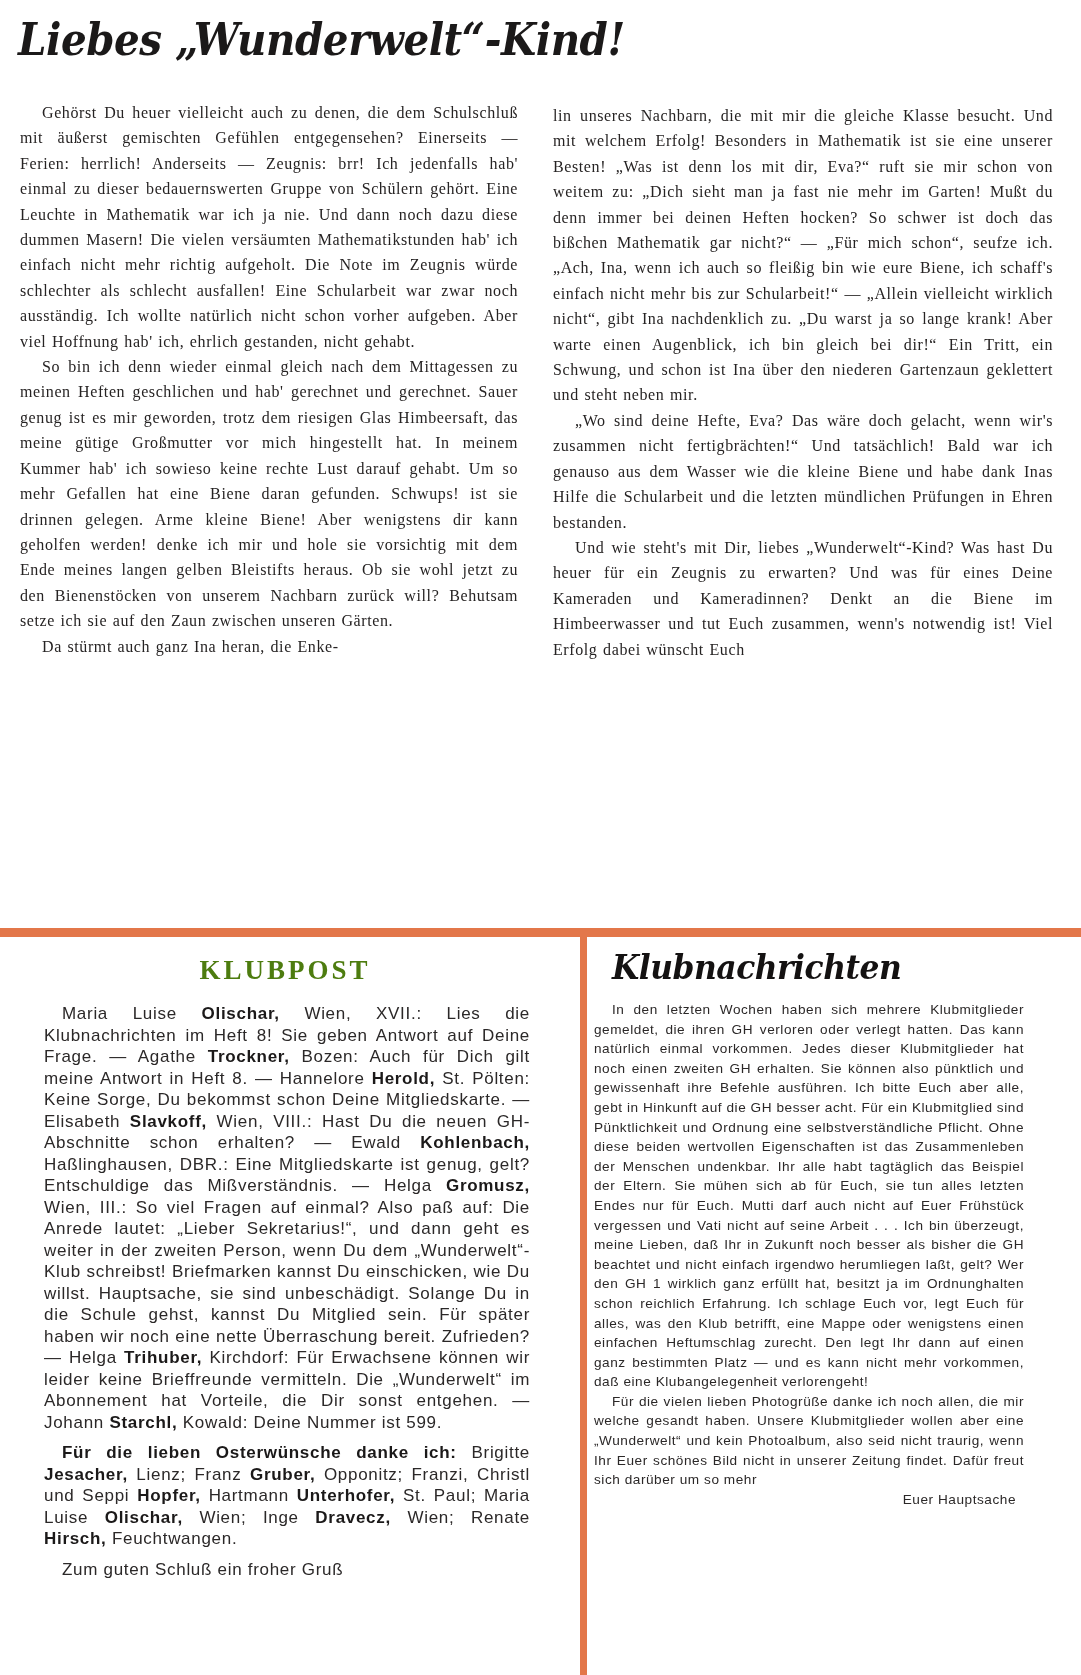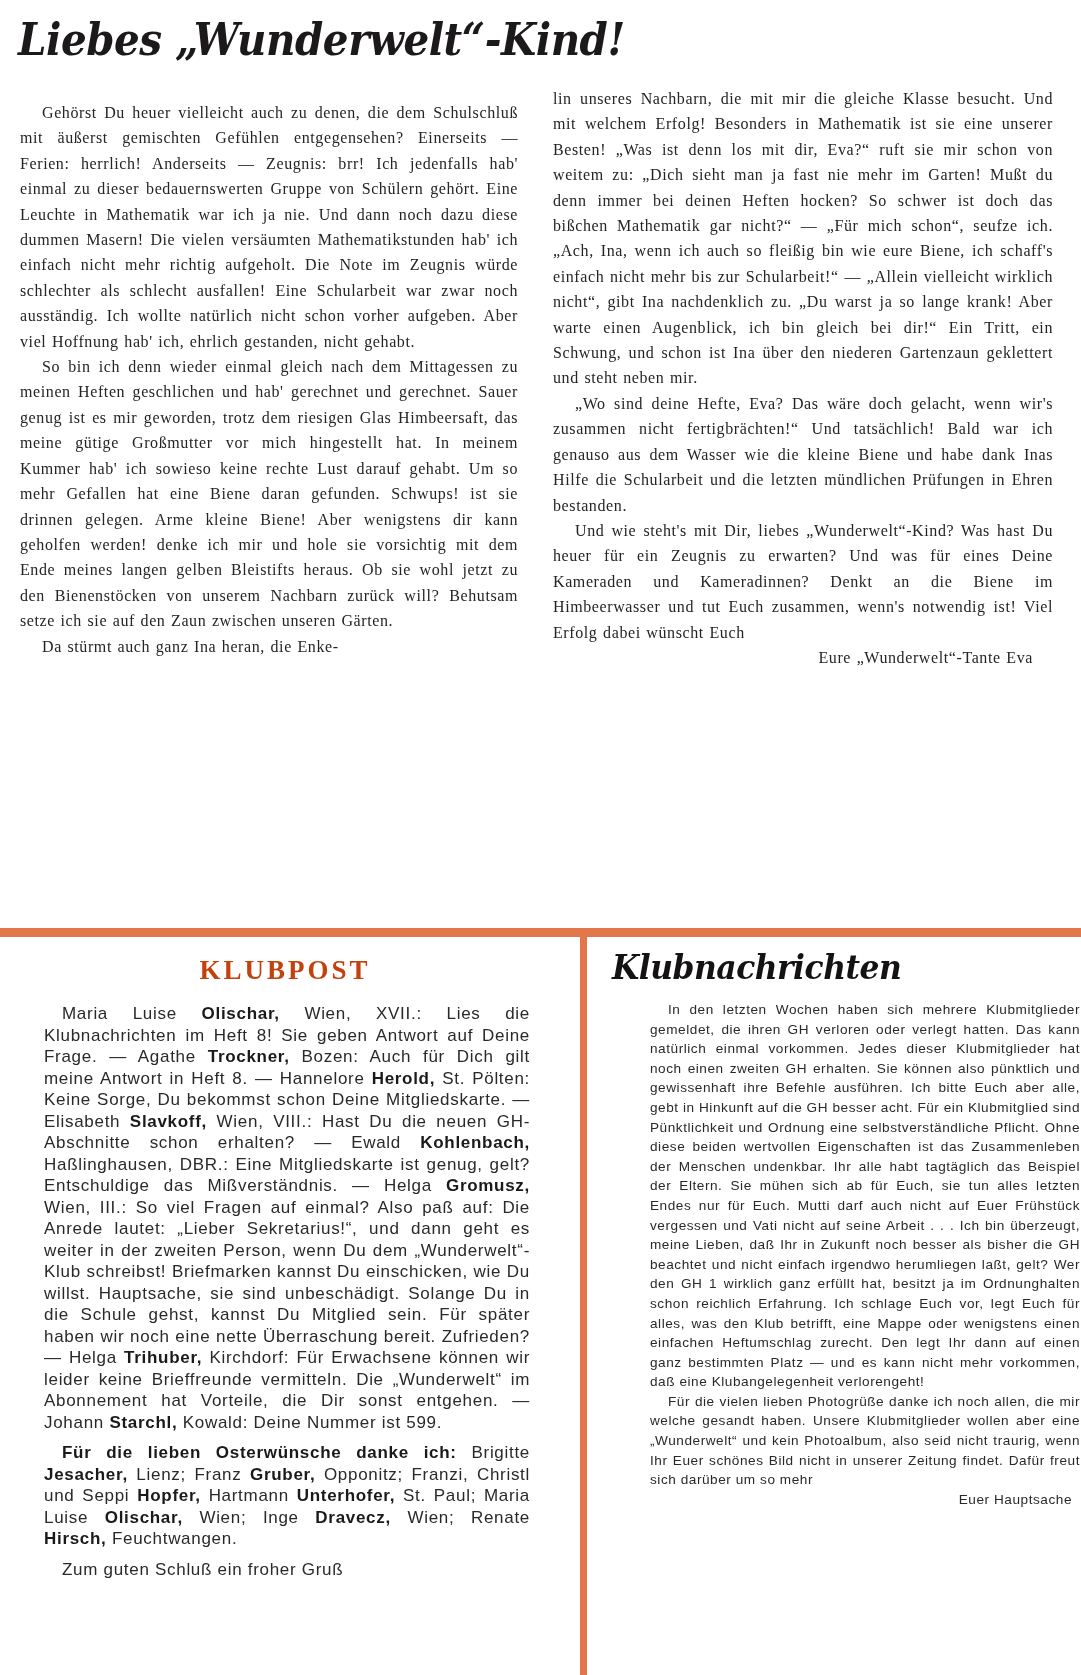--- a/index.html
+++ b/index.html
@@ -11,61 +11,60 @@
     transform: scaleX(0.92); transform-origin:left top;
   }
   .col {
     position:absolute; font-family:"Liberation Serif","DejaVu Serif",serif;
     font-size:16px; line-height:25.4px; text-align:justify; hyphens:manual;
     letter-spacing:0.6px; word-spacing:1px;
   }
   .col p { margin:0; text-indent:22px; }
   .col p.noindent { text-indent:0; }
   .col-left { left:20px; top:100px; width:498px; }
-  .col-right { left:553px; top:86px; width:500px; }
+  .col-right { left:553px; top:103px; width:500px; }
   .sign { text-align:right; padding-right:20px; text-indent:0 !important; }
   .hbar { position:absolute; left:0; top:928px; width:1081px; height:9px; background:#e3774a; }
   .vbar { position:absolute; left:580px; top:930px; width:7px; height:745px; background:#e3774a; }
   .klub-title {
     position:absolute; left:30px; top:955px; width:510px; text-align:center; margin:0;
     font-family:"Liberation Serif","DejaVu Serif",serif; font-weight:bold; font-size:27px;
-    letter-spacing:3px; color:#c2410c;
+    letter-spacing:3px; color:#4d7c0f;
   }
   .small {
     position:absolute; font-family:"Liberation Sans","DejaVu Sans",sans-serif;
     font-size:17px; line-height:21.5px; text-align:justify; letter-spacing:0.7px; color:#2b2828;
   }
   .small p { margin:0; text-indent:18px; }
   .small b { font-weight:bold; color:#1b1919; }
   .klub-body { left:44px; top:1003px; width:486px; }
   .klub-body .gap { margin-top:9px; }
   .nach-title {
     position:absolute; left:612px; top:948px; margin:0;
     font-family:"DejaVu Serif",serif; font-style:italic; font-weight:bold; font-size:33px;
     color:#141212; letter-spacing:-0.5px; transform: scaleX(0.95); transform-origin:left top;
   }
-  .nach-body { left:650px; top:1000px; width:430px; font-size:13.6px; line-height:19.6px; letter-spacing:0.55px; }
+  .nach-body { left:594px; top:1000px; width:430px; font-size:13.6px; line-height:19.6px; letter-spacing:0.55px; }
   .sign-small { text-align:right; text-indent:0 !important; padding-right:8px; }
 </style>
 </head>
 <body>
 
 <h1 class="title-script">Liebes „Wunderwelt“-Kind!</h1>
 
 <div class="col col-left">
   <p>Gehörst Du heuer vielleicht auch zu denen, die dem Schulschluß mit äußerst gemischten Gefühlen entgegensehen? Einerseits — Ferien: herrlich! Anderseits — Zeugnis: brr! Ich jedenfalls hab' einmal zu dieser bedauernswerten Gruppe von Schülern gehört. Eine Leuchte in Mathematik war ich ja nie. Und dann noch dazu diese dummen Masern! Die vielen versäumten Mathematikstunden hab' ich einfach nicht mehr richtig aufgeholt. Die Note im Zeugnis würde schlechter als schlecht ausfallen! Eine Schularbeit war zwar noch ausständig. Ich wollte natürlich nicht schon vorher aufgeben. Aber viel Hoffnung hab' ich, ehrlich gestanden, nicht gehabt.</p>
   <p>So bin ich denn wieder einmal gleich nach dem Mittagessen zu meinen Heften geschlichen und hab' gerechnet und gerechnet. Sauer genug ist es mir geworden, trotz dem riesigen Glas Himbeersaft, das meine gütige Großmutter vor mich hingestellt hat. In meinem Kummer hab' ich sowieso keine rechte Lust darauf gehabt. Um so mehr Gefallen hat eine Biene daran gefunden. Schwups! ist sie drinnen gelegen. Arme kleine Biene! Aber wenigstens dir kann geholfen werden! denke ich mir und hole sie vorsichtig mit dem Ende meines langen gelben Bleistifts heraus. Ob sie wohl jetzt zu den Bienenstöcken von unserem Nachbarn zurück will? Behutsam setze ich sie auf den Zaun zwischen unseren Gärten.</p>
   <p>Da stürmt auch ganz Ina heran, die Enke-</p>
 </div>
 
 <div class="col col-right">
   <p class="noindent">lin unseres Nachbarn, die mit mir die gleiche Klasse besucht. Und mit welchem Erfolg! Besonders in Mathematik ist sie eine unserer Besten! „Was ist denn los mit dir, Eva?“ ruft sie mir schon von weitem zu: „Dich sieht man ja fast nie mehr im Garten! Mußt du denn immer bei deinen Heften hocken? So schwer ist doch das bißchen Mathematik gar nicht?“ — „Für mich schon“, seufze ich. „Ach, Ina, wenn ich auch so fleißig bin wie eure Biene, ich schaff's einfach nicht mehr bis zur Schularbeit!“ — „Allein vielleicht wirklich nicht“, gibt Ina nachdenklich zu. „Du warst ja so lange krank! Aber warte einen Augenblick, ich bin gleich bei dir!“ Ein Tritt, ein Schwung, und schon ist Ina über den niederen Gartenzaun geklettert und steht neben mir.</p>
   <p>„Wo sind deine Hefte, Eva? Das wäre doch gelacht, wenn wir's zusammen nicht fertigbrächten!“ Und tatsächlich! Bald war ich genauso aus dem Wasser wie die kleine Biene und habe dank Inas Hilfe die Schularbeit und die letzten mündlichen Prüfungen in Ehren bestanden.</p>
   <p>Und wie steht's mit Dir, liebes „Wunderwelt“-Kind? Was hast Du heuer für ein Zeugnis zu erwarten? Und was für eines Deine Kameraden und Kameradinnen? Denkt an die Biene im Himbeerwasser und tut Euch zusammen, wenn's notwendig ist! Viel Erfolg dabei wünscht Euch</p>
-  <p class="sign">Eure „Wunderwelt“-Tante Eva</p>
 </div>
 
 <div class="hbar"></div>
 <div class="vbar"></div>
 
 <h2 class="klub-title">KLUBPOST</h2>
 
 <div class="small klub-body">
   <p>
     <span><span>Maria Luise </span><b>Olischar,</b><span> Wien, XVII.: Lies die Klubnachrichten im Heft 8! Sie geben Antwort auf Deine Frage. — </span></span><span><span>Agathe </span><b>Trockner,</b><span> Bozen: Auch für Dich gilt meine Antwort in Heft 8. — </span></span><span><span>Hannelore </span><b>Herold,</b><span> St. Pölten: Keine Sorge, Du bekommst schon Deine Mitgliedskarte. — </span></span><span><span>Elisabeth </span><b>Slavkoff,</b><span> Wien, VIII.: Hast Du die neuen GH-Abschnitte schon erhalten? — </span></span><span><span>Ewald </span><b>Kohlenbach,</b><span> Haßlinghausen, DBR.: Eine Mitgliedskarte ist genug, gelt? Entschuldige das Mißverständnis. — </span></span><span><span>Helga </span><b>Gromusz,</b><span> Wien, III.: So viel Fragen auf einmal? Also paß auf: Die Anrede lautet: „Lieber Sekretarius!“, und dann geht es weiter in der zweiten Person, wenn Du dem „Wunderwelt“-Klub schreibst! Briefmarken kannst Du einschicken, wie Du willst. Hauptsache, sie sind unbeschädigt. Solange Du in die Schule gehst, kannst Du Mitglied sein. Für später haben wir noch eine nette Überraschung bereit. Zufrieden? — </span></span><span><span>Helga </span><b>Trihuber,</b><span> Kirchdorf: Für Erwachsene können wir leider keine Brieffreunde vermitteln. Die „Wunderwelt“ im Abonnement hat Vorteile, die Dir sonst entgehen. — </span></span><span><span>Johann </span><b>Starchl,</b><span> Kowald: Deine Nummer ist 599.</span></span>

